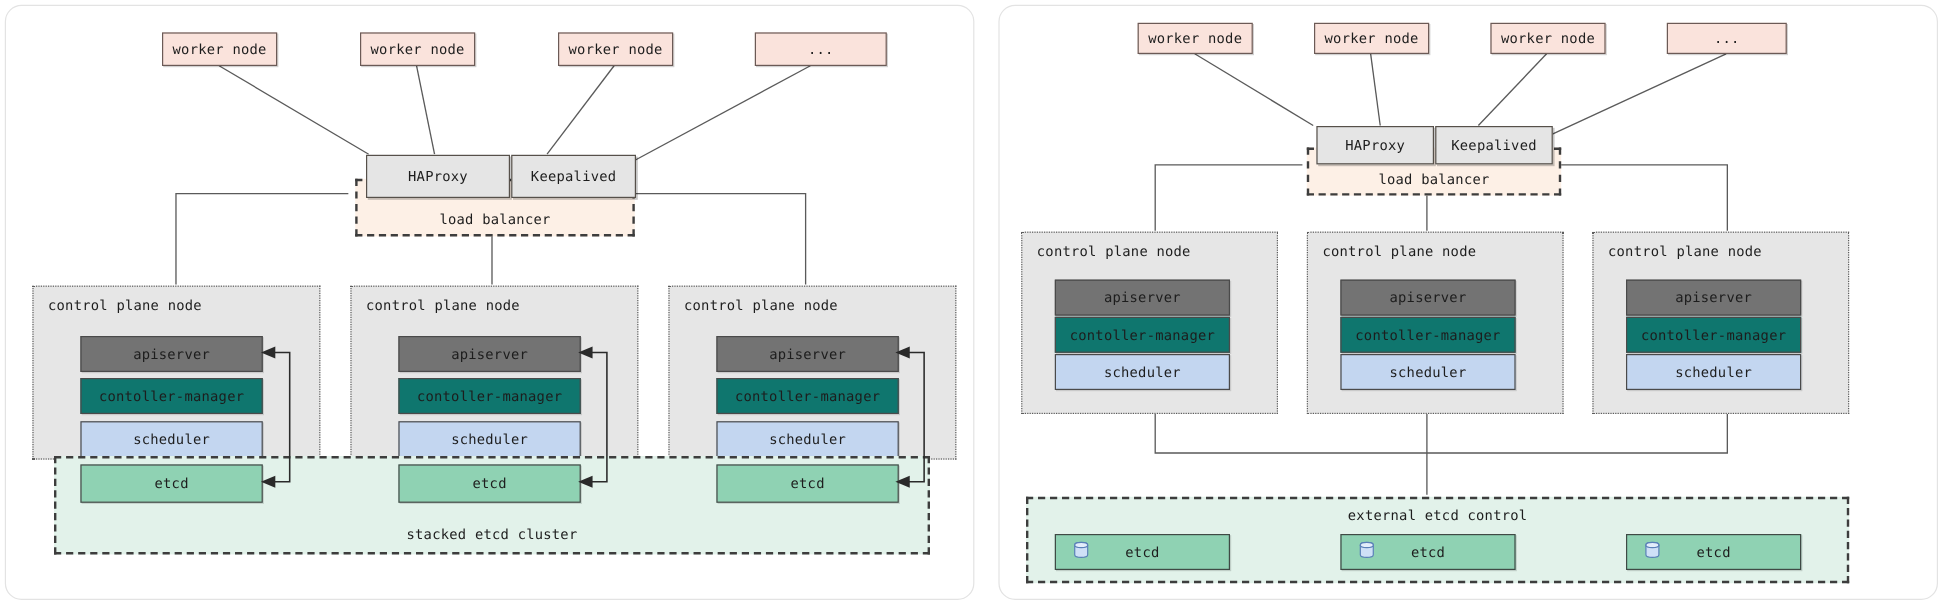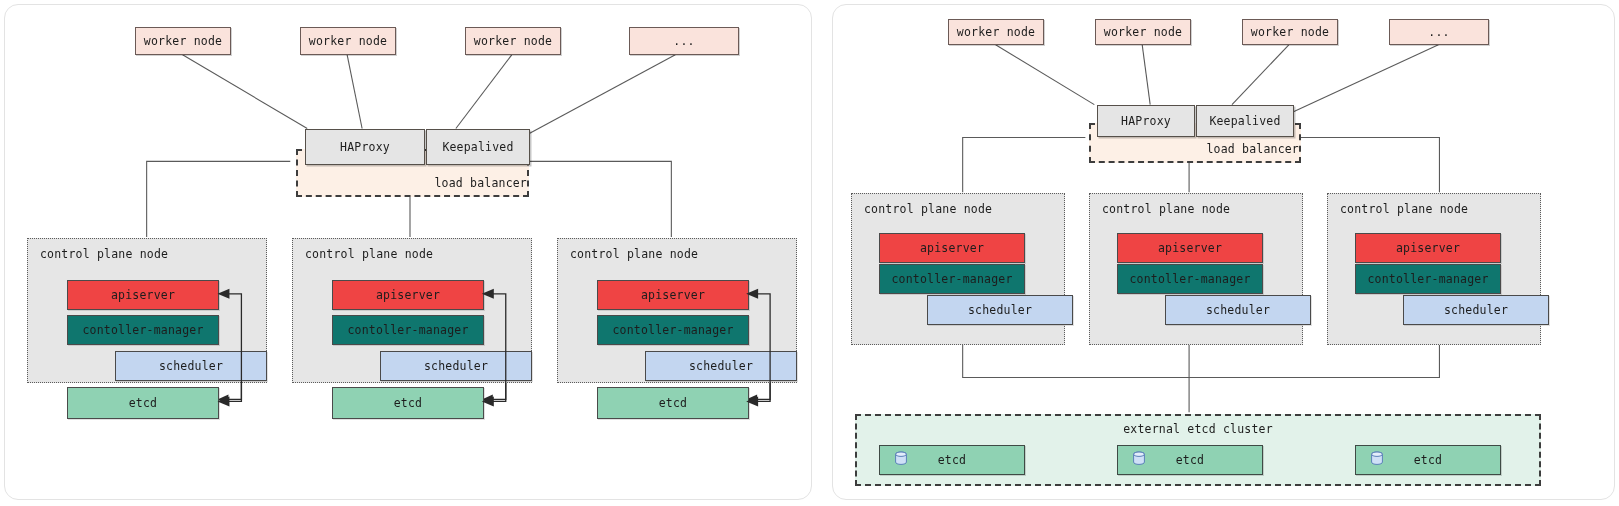--- a/index.html
+++ b/index.html
@@ -33,41 +33,41 @@
     white-space:nowrap;
   }
 
   .worker{
     background:#fae3dc;border:1.4px solid #6b5a56;
     box-shadow:1px 1px 0 rgba(0,0,0,.18);
   }
 
   .lb-frame{
     background:#fdf0e6;border:2.5px dashed #3d3d3d;
-    align-items:flex-end;justify-content:flex-end;
+    align-items:flex-end;justify-content:center;
     padding-bottom:5px;
   }
   .lb-svc{
     background:#e5e5e5;border:1.6px solid #56504a;
     box-shadow:1.5px 1.5px 0 rgba(0,0,0,.22);
   }
 
   .cp-node{
     background:#e6e6e6;border:1.6px dotted #5c5c5c;
     align-items:flex-start;justify-content:flex-start;
     padding:8px 0 0 12px;
   }
 
   .comp{
     border:1.4px solid #4a4a4a;
     box-shadow:1px 1px 0 rgba(0,0,0,.12);
   }
-  .comp-api{background:#ef4444;}
+  .comp-api{background:#737373;}
   .comp-cm {background:#0f766e;}
-  .comp-sch{background:#c3d6f0;margin-left:48px;}
+  .comp-sch{background:#c3d6f0;}
   .comp-etcd{background:#8fd2b3;}
 
   .etcd-cluster{
     background:#e2f2ea;border:2.4px dashed #3d3d3d;
     align-items:flex-end;justify-content:center;padding-bottom:8px;
   }
   .etcd-cluster.top-label{align-items:flex-start;padding:6px 0 0 0;}
 
   .etcd-srv{
     background:#8fd2b3;border:1.6px solid #3f4a45;
@@ -139,20 +139,23 @@
       <div class="box comp comp-cm" style="left:327px;top:310px;width:152px;height:30px;">contoller-manager</div>
       <div class="box comp comp-sch" style="left:327px;top:346px;width:152px;height:30px;">scheduler</div>
 
       <div class="box cp-node" style="left:552px;top:233px;width:240px;height:145px;">
         <span>control plane node</span>
       </div>
       <div class="box comp comp-api" style="left:592px;top:275px;width:152px;height:30px;">apiserver</div>
       <div class="box comp comp-cm" style="left:592px;top:310px;width:152px;height:30px;">contoller-manager</div>
       <div class="box comp comp-sch" style="left:592px;top:346px;width:152px;height:30px;">scheduler</div>
 
+      <div class="box etcd-cluster" style="left:40px;top:375px;width:730px;height:82px;">
+        <span>stacked etcd cluster</span>
+      </div>
 
       <div class="box comp comp-etcd" style="left:62px;top:382px;width:152px;height:32px;">etcd</div>
       <div class="box comp comp-etcd" style="left:327px;top:382px;width:152px;height:32px;">etcd</div>
       <div class="box comp comp-etcd" style="left:592px;top:382px;width:152px;height:32px;">etcd</div>
 
       <svg class="wires" viewBox="0 0 808 496" preserveAspectRatio="none">
         <g stroke="#2a2a2a" stroke-width="1.3" fill="none">
           <polyline points="222,290 237,290 237,398 222,398"></polyline>
           <polyline points="487,290 502,290 502,398 487,398"></polyline>
           <polyline points="752,290 767,290 767,398 752,398"></polyline>
@@ -218,21 +221,21 @@
       <div class="box comp comp-sch" style="left:284px;top:290px;width:146px;height:30px;">scheduler</div>
 
       <div class="box cp-node" style="left:494px;top:188px;width:214px;height:152px;">
         <span>control plane node</span>
       </div>
       <div class="box comp comp-api" style="left:522px;top:228px;width:146px;height:30px;">apiserver</div>
       <div class="box comp comp-cm" style="left:522px;top:259px;width:146px;height:30px;">contoller-manager</div>
       <div class="box comp comp-sch" style="left:522px;top:290px;width:146px;height:30px;">scheduler</div>
 
       <div class="box etcd-cluster top-label" style="left:22px;top:409px;width:686px;height:72px;">
-        <span>external etcd cluster</span>
+        <span>external etcd control</span>
       </div>
 
       <div class="box etcd-srv" style="left:46px;top:440px;width:146px;height:30px;">
         <span class="db-icon">
           <svg width="14" height="15" viewBox="0 0 14 15">
             <ellipse cx="7" cy="3.2" rx="5.4" ry="2.2" fill="#cfe0f7" stroke="#5a80b8" stroke-width="1"></ellipse>
             <path d="M1.6 3.2 v8 a5.4 2.2 0 0 0 10.8 0 v-8" fill="#cfe0f7" stroke="#5a80b8" stroke-width="1"></path>
             <ellipse cx="7" cy="3.2" rx="5.4" ry="2.2" fill="#e3edfb" stroke="#5a80b8" stroke-width="1"></ellipse>
           </svg>
         </span>

